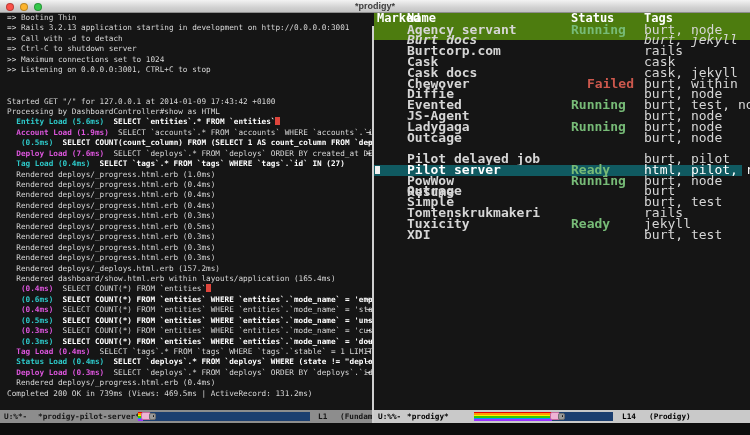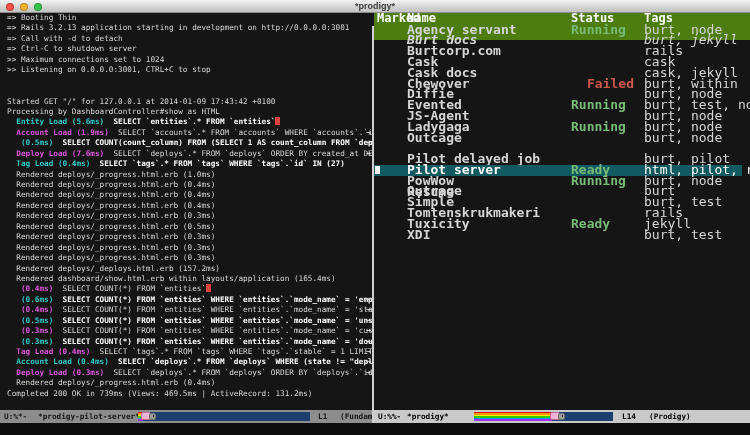--- a/index.html
+++ b/index.html
@@ -108,21 +108,21 @@
           <div class="logline"><span class="seg p">  Rendered deploys/_progress.html.erb (0.3ms)</span></div>
           <div class="logline"><span class="seg p">  Rendered deploys/_deploys.html.erb (157.2ms)</span></div>
           <div class="logline"><span class="seg p">  Rendered dashboard/show.html.erb within layouts/application (165.4ms)</span></div>
           <div class="logline"><span class="seg m">   (0.4ms)</span><span class="seg p">  SELECT COUNT(*) FROM `entities`</span><span class="cursor-red"></span></div>
           <div class="logline"><span class="seg c">   (0.6ms)</span><span class="seg b">  SELECT COUNT(*) FROM `entities` WHERE `entities`.`mode_name` = 'empt</span><span class="trunc">→</span></div>
           <div class="logline"><span class="seg m">   (0.4ms)</span><span class="seg p">  SELECT COUNT(*) FROM `entities` WHERE `entities`.`mode_name` = 'stab</span><span class="trunc">→</span></div>
           <div class="logline"><span class="seg c">   (0.5ms)</span><span class="seg b">  SELECT COUNT(*) FROM `entities` WHERE `entities`.`mode_name` = 'unst</span><span class="trunc">→</span></div>
           <div class="logline"><span class="seg m">   (0.3ms)</span><span class="seg p">  SELECT COUNT(*) FROM `entities` WHERE `entities`.`mode_name` = 'cust</span><span class="trunc">→</span></div>
           <div class="logline"><span class="seg c">   (0.3ms)</span><span class="seg b">  SELECT COUNT(*) FROM `entities` WHERE `entities`.`mode_name` = 'doub</span><span class="trunc">→</span></div>
           <div class="logline"><span class="seg m">  Tag Load (0.4ms)</span><span class="seg p">  SELECT `tags`.* FROM `tags` WHERE `tags`.`stable` = 1 LIMIT</span><span class="trunc">→</span></div>
-          <div class="logline"><span class="seg c">  Account Load (0.4ms)</span><span class="seg b">  SELECT `deploys`.* FROM `deploys` WHERE (state != "deploy</span><span class="trunc">→</span></div>
+          <div class="logline"><span class="seg c">  Status Load (0.4ms)</span><span class="seg b">  SELECT `deploys`.* FROM `deploys` WHERE (state != "deploy</span><span class="trunc">→</span></div>
           <div class="logline"><span class="seg m">  Deploy Load (0.3ms)</span><span class="seg p">  SELECT `deploys`.* FROM `deploys` ORDER BY `deploys`.`id`</span><span class="trunc">→</span></div>
           <div class="logline"><span class="seg p">  Rendered deploys/_progress.html.erb (0.4ms)</span></div>
           <div class="logline"><span class="seg p">Completed 200 OK in 739ms (Views: 469.5ms | ActiveRecord: 131.2ms)</span></div>
         </div>
       <div class="modeline inactive" id="ml-left">
         <span style="left:4px">U:%*-</span>
         <span style="left:38px">*prodigy-pilot-server*</span>
         <div class="nyan" id="nyan-left" style="left:138px;width:172px">
           <div class="rainbow" style="width: 5px;"></div>
           <div class="cat" style="left: 3px;">

